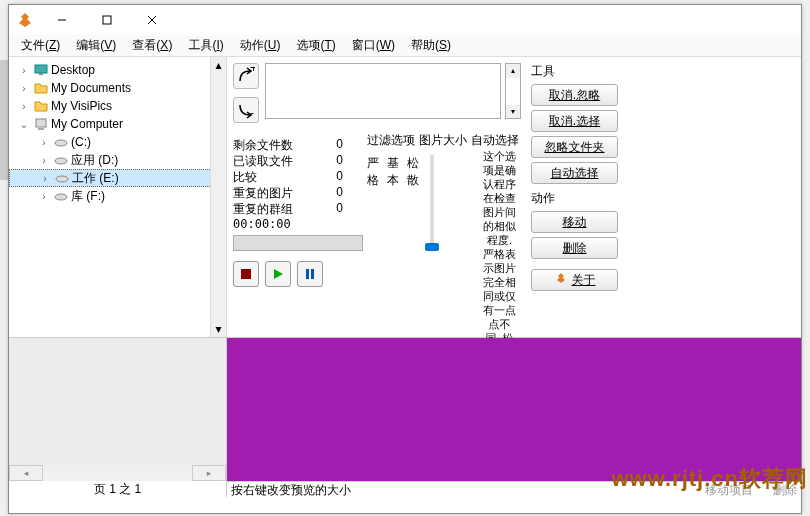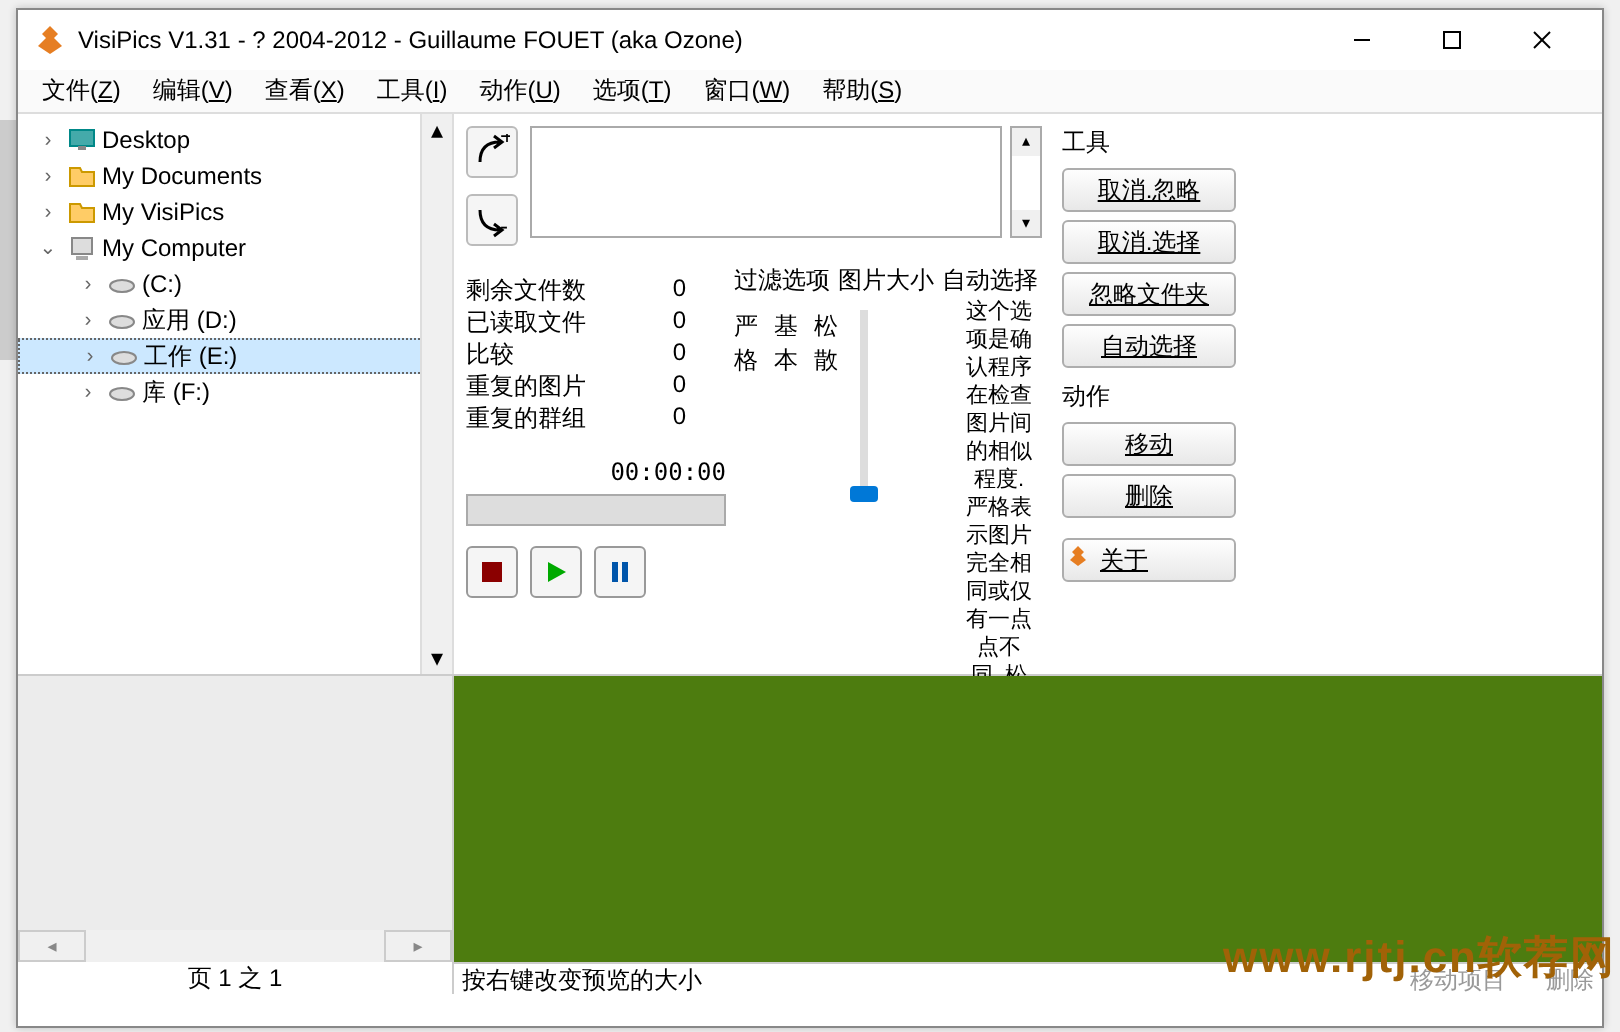--- a/index.html
+++ b/index.html
@@ -29,54 +29,53 @@
 .mini-btn { flex: 1; display: flex; align-items: center; justify-content: center; background: #f0f0f0; cursor: pointer; font-size: 8px; }
 .stats { margin-top: 6px; }
 .stats-row { display: flex; height: 16px; }
 .stats-label { width: 80px; }
 .stats-val { width: 30px; text-align: right; }
 .filter-col { width: 60px; text-align: center; }
 .slider-col { width: 18px; display: flex; flex-direction: column; align-items: center; justify-content: space-between; padding: 4px 0; }
 .slider-track { width: 4px; height: 94px; background: #ddd; position: relative; margin: 2px 0; }
 .slider-thumb { position: absolute; bottom: -2px; left: -5px; width: 14px; height: 8px; background: #0078d7; border-radius: 2px; cursor: pointer; }
 .desc-col { flex: 1; font-size: 11px; padding: 0 4px; text-align: center; line-height: 14px; margin-left: 37px; }
-.timer { text-align: right; margin-top: 12px; font-family: monospace; }
+.timer { text-align: left; margin-top: 0; font-family: monospace; }
 .progress { height: 16px; margin-top: 4px; background: #ddd; border: 1px solid #aaa; }
 .play-row { display: flex; gap: 6px; justify-content: flex-start; margin-top: 10px; }
 .play-btn { width: 26px; height: 26px; border: 1px solid #999; border-radius: 3px; background: #f5f5f5; display: flex; align-items: center; justify-content: center; cursor: pointer; }
 .right-pane { width: 95px; padding: 6px 4px; }
 .section-title { font-size: 12px; margin-bottom: 4px; }
 .rbtn { display: block; width: 100%; height: 22px; border: 1px solid #adadad; border-radius: 3px; background: linear-gradient(#fefefe,#e8e8e8); margin-bottom: 4px; cursor: pointer; font-size: 12px; text-decoration: underline; }
-.rbtn.about { display: flex; align-items: center; justify-content: flex-start; gap: 4px; }
+.rbtn.about { display: flex; align-items: center; justify-content: center; gap: 4px; }
 .bottom-pane { height: 160px; border-top: 1px solid #ccc; background: #ececec; display: flex; }
 .preview-col { width: 218px; border-right: 1px solid #ccc; position: relative; }
 .preview-scroll { position: absolute; bottom: 16px; left: 0; width: 100%; height: 16px; background: #f0f0f0; display: flex; }
 .preview-pager { position: absolute; bottom: 0; left: 0; width: 100%; height: 16px; text-align: center; background: #fff; }
-.preview-right { flex: 1; position: relative; background: #4d7c0f; }
+.preview-right { flex: 1; position: relative; background: #a21caf; }
 .status-text { position: absolute; bottom: 0; left: 0; width: 100%; height: 16px; background: #fff; border-top: 1px solid #ccc; padding: 0 4px; display: flex; }
 .drag { width: 34px; height: 16px; background: #f0f0f0; border: 1px solid #ccc; cursor: pointer; display: flex; align-items: center; justify-content: center; font-size: 9px; color: #888; }
 .watermark { position: absolute; right: 2px; bottom: 22px; font-size: 22px; font-weight: bold; color: #a16207; letter-spacing: 1px; pointer-events: none; }
 .hdr-row { display: flex; align-items: center; height: 18px; font-size: 12px; }
 .hdr-row > span { padding: 0 2px; }
 .side-strip { position: absolute; left: 0; top: 60px; width: 8px; height: 120px; background: #ccc; }
 </style>
 </head>
 <body>
 
 <div class="side-strip"></div>
 
 <div class="window">
 
   <div class="titlebar">
     <span class="app-icon">
       <svg viewBox="0 0 16 16">
           <path fill="#e67e22" d="M8 1l4 4-2 2 4 4-6 4-6-4 4-4-2-2z"></path>
         </svg>
     </span>
-    <span class="title-text">VisiPics V1.31 - ? 2004-2012 - Guillaume FOUET (aka Ozone)</span>
     <div class="win-controls">
       <button class="win-btn">
           <svg width="10" height="10">
             <line x1="1" y1="5" x2="9" y2="5" stroke="#000"></line>
           </svg>
         </button>
       <button class="win-btn">
           <svg width="10" height="10">
             <rect x="1" y="1" width="8" height="8" fill="none" stroke="#000"></rect>
           </svg>

